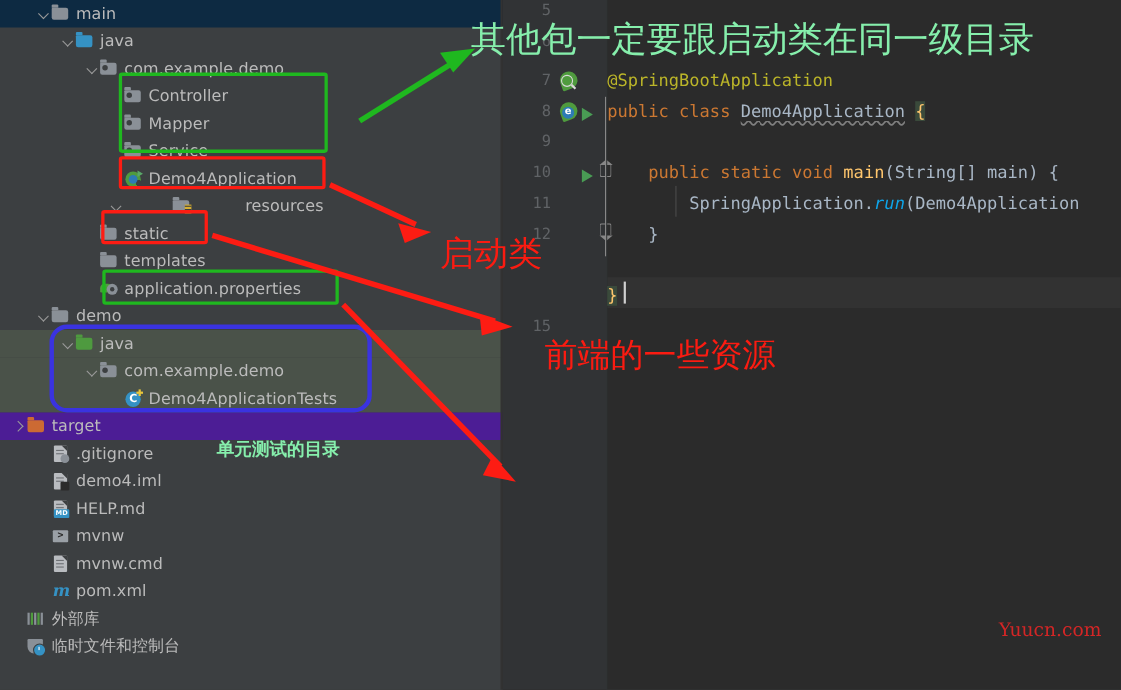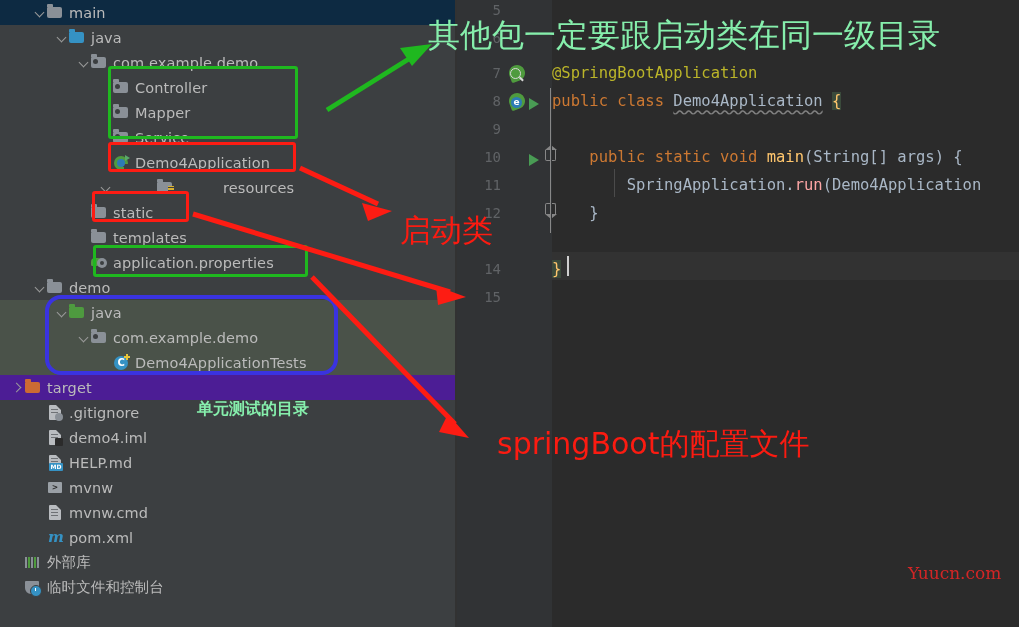--- a/index.html
+++ b/index.html
@@ -107,21 +107,21 @@
   #foldline{position:absolute;left:93px;top:88px;width:1px;height:145px;background:#888888;}
   #gutterborder{position:absolute;left:94px;top:0;width:1px;height:627px;background:#313335;}
 
   .codeline{
     position:absolute;left:95px;width:470px;height:28px;
     display:flex;align-items:center;
     font-family:"DejaVu Sans Mono","Liberation Mono",monospace;
     font-size:15.5px;color:#a9b7c6;white-space:pre;
   }
   .k{color:#cc7832;} .ann{color:#bbb529;} .cls{color:#a9b7c6;}
-  .m{color:#ffc66d;} .mi{color:#fca5a5;}
+  .m{color:#ffc66d;} .mi{color:#0ea5e9;font-style:italic;}
   .br{color:#a9b7c6;}
   .cur-brace{background:#3a4a3b;color:#ffc66d;}
   .undersquig{text-decoration:underline wavy #808080;text-underline-offset:3px;}
   #curline{position:absolute;left:95px;top:252px;width:467px;height:28px;background:#323232;}
   #indentguide{position:absolute;left:157px;top:169px;width:1px;height:28px;background:#4b4b4b;}
   #caret{position:absolute;left:110px;top:256px;width:1.5px;height:20px;background:#cfcfcf;}
 
   
   #overlay{position:absolute;inset:0;pointer-events:none;}
   .anno-box{position:absolute;box-sizing:border-box;border-radius:3px;}
@@ -419,24 +419,20 @@
           </span>
         </div>
         <div class="linewrap" style="top: 171px;">
           <span class="lno">11</span>
           <span class="gicon"></span>
         </div>
         <div class="linewrap" style="top: 199px;">
           <span class="lno">12</span>
           <span class="gicon"></span>
         </div>
-        <div class="linewrap" style="top: 255px;">
-          <span class="lno">14</span>
-          <span class="gicon"></span>
-        </div>
         <div class="linewrap" style="top: 283px;">
           <span class="lno">15</span>
           <span class="gicon"></span>
         </div>
         <div class="fold-marker down" style="top: 150px;">
           <span class="bx"></span>
         </div>
         <div class="fold-marker up" style="top: 203px;">
           <span class="bx"></span>
         </div>
@@ -447,21 +443,21 @@
 
     <div class="codeline" style="top:59px">
       <span class="ann">@SpringBootApplication</span>
     </div>
 
     <div class="codeline" style="top:87px">
       <span class="k">public</span><span> </span><span class="k">class</span><span> </span><span class="cls undersquig">Demo4Application</span><span> </span><span class="cur-brace">{</span>
     </div>
 
     <div class="codeline" style="top:143px">
-      <span>    </span><span class="k">public</span><span> </span><span class="k">static</span><span> </span><span class="k">void</span><span> </span><span class="m">main</span><span class="br">(String[] args) {</span>
+      <span>    </span><span class="k">public</span><span> </span><span class="k">static</span><span> </span><span class="k">void</span><span> </span><span class="m">main</span><span class="br">(String[] main) {</span>
     </div>
 
     <div class="codeline" style="top:171px">
       <span>        </span><span>SpringApplication.</span><span class="mi">run</span><span>(Demo4Application</span>
     </div>
 
     <div class="codeline" style="top:199px">
       <span>    </span><span class="br">}</span>
     </div>
 
@@ -501,19 +497,19 @@
       </g>
 
       <g>
         <line x1="312" y1="277" x2="455" y2="424" stroke="#fd1c13" stroke-width="5"></line>
         <polygon points="469,438 448,414 439,432" fill="#fd1c13"></polygon>
       </g>
     </svg>
 
     <div class="anno-text t-green" style="left:428px;top:14px;font-size:32px;">其他包一定要跟启动类在同一级目录</div>
     <div class="anno-text t-red" style="left:400px;top:210px;font-size:31px;">启动类</div>
-    <div class="anno-text t-red" style="left:497px;top:424px;font-size:30px;">springBoot的配置文件</div>
+    <div class="anno-text t-red" style="left:495px;top:303px;font-size:30px;">前端的一些资源</div>
     <div class="anno-text t-green" style="left:197px;top:399px;font-size:16px;font-weight:bold;">单元测试的目录</div>
 
     <div class="anno-text wm-red" style="left:908px;top:563px;">Yuucn.com</div>
   </div>
 
 </div>
 
 </body></html>

